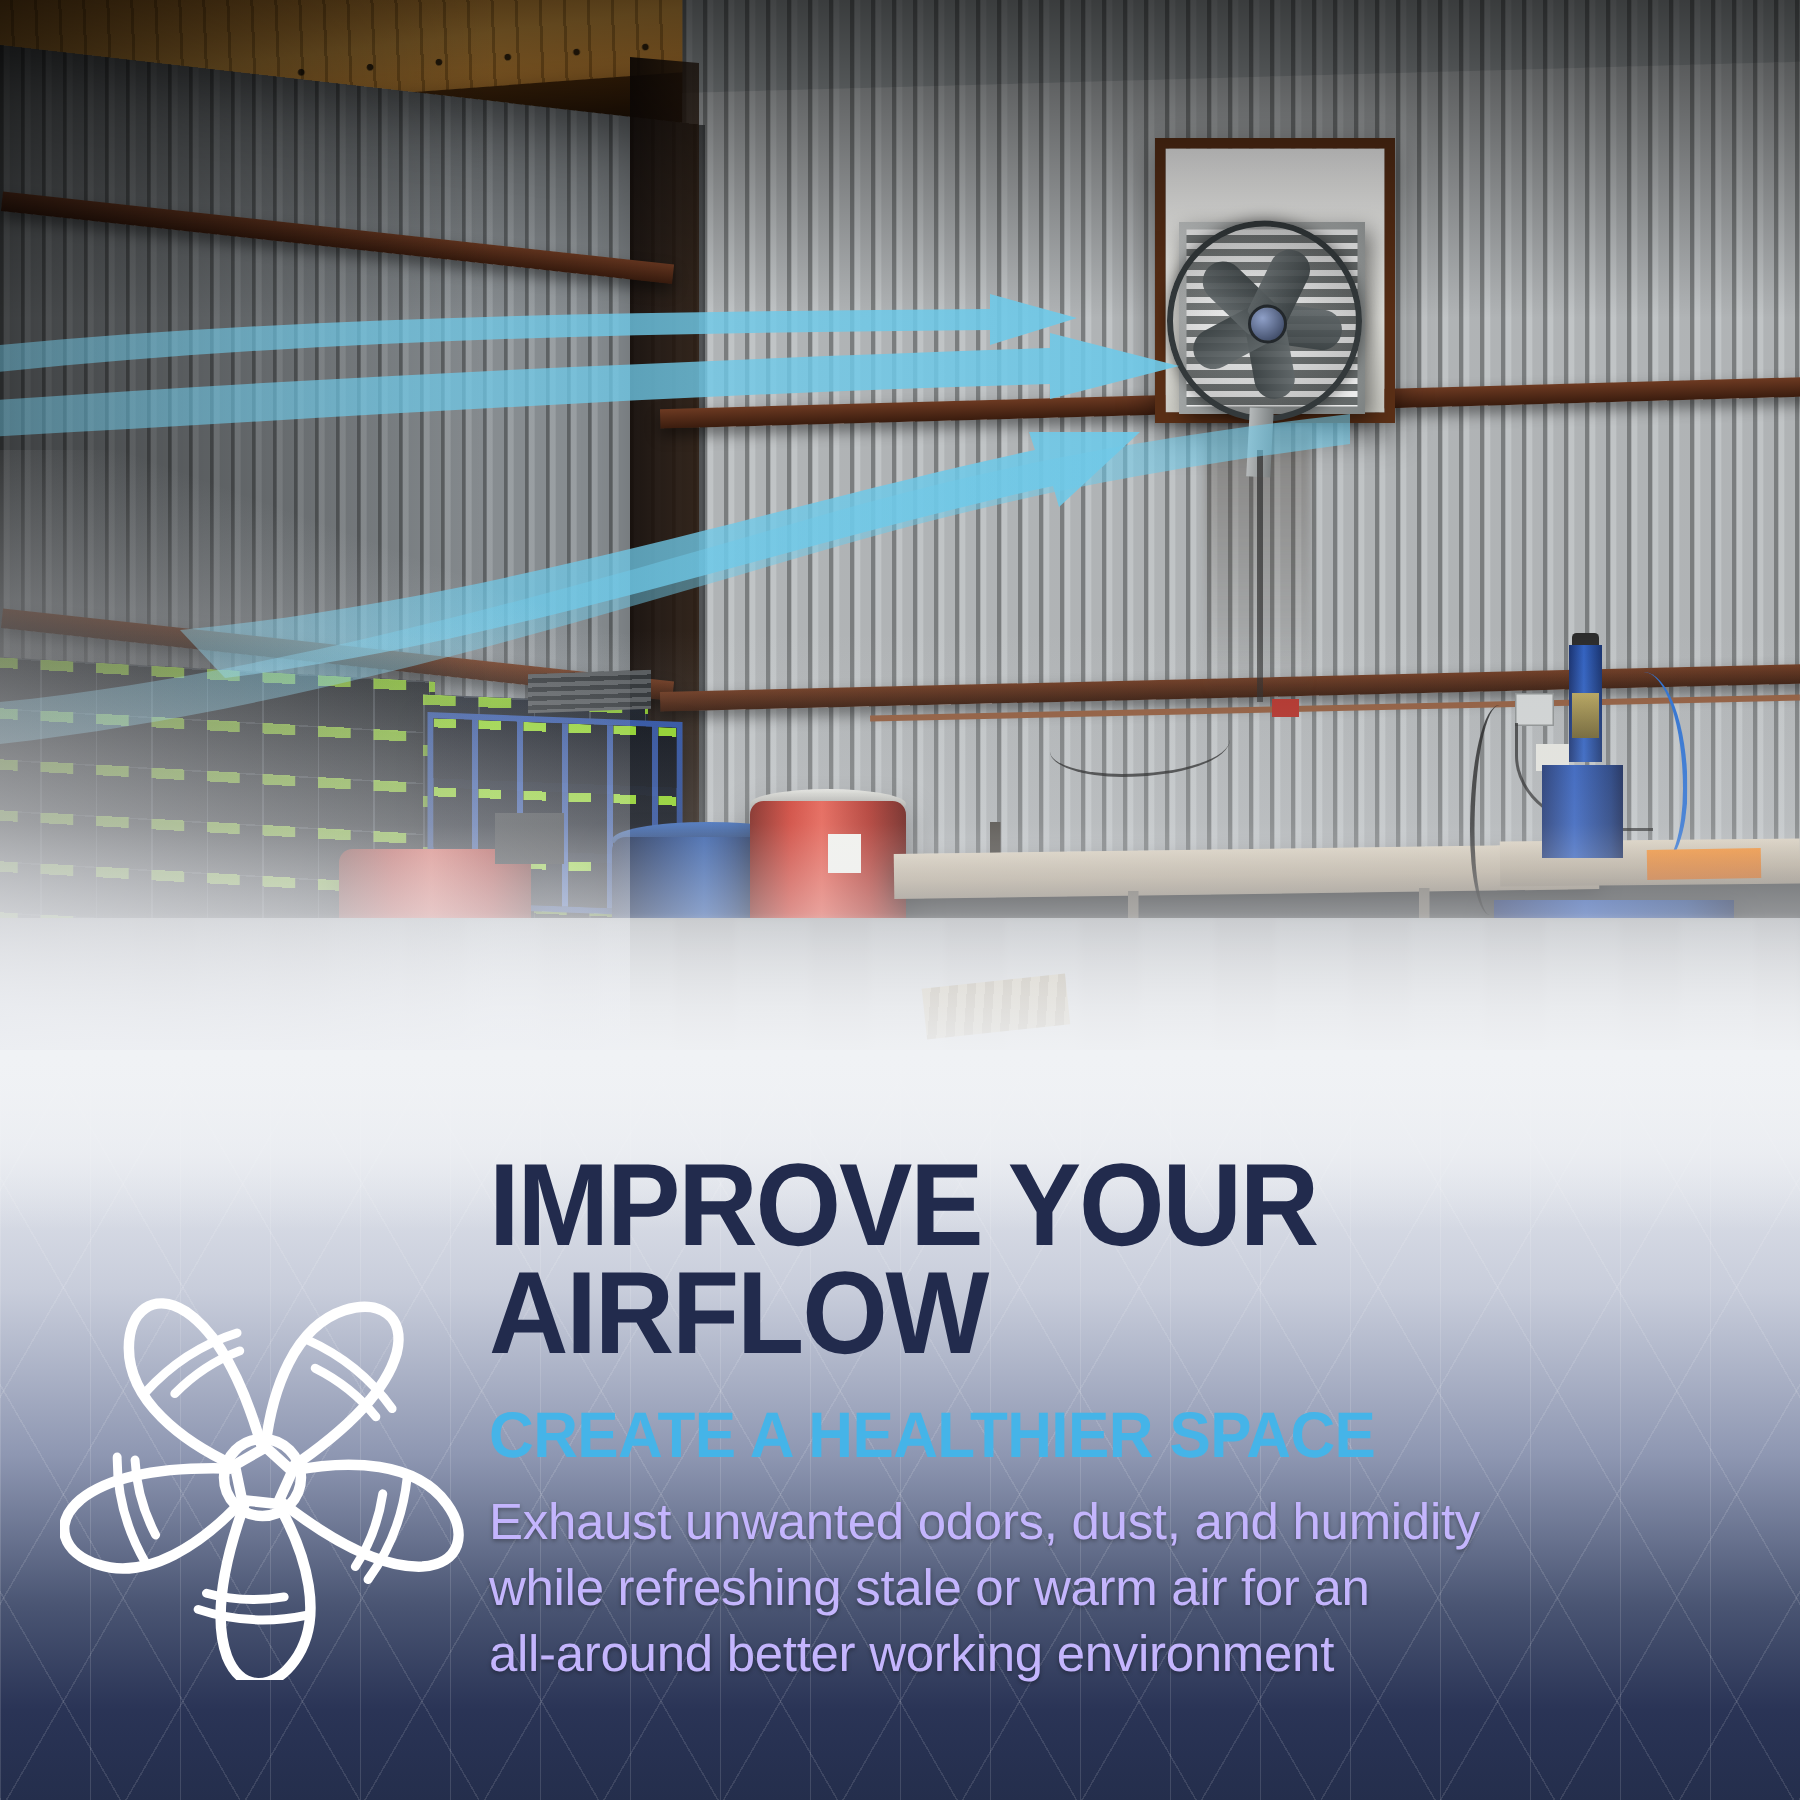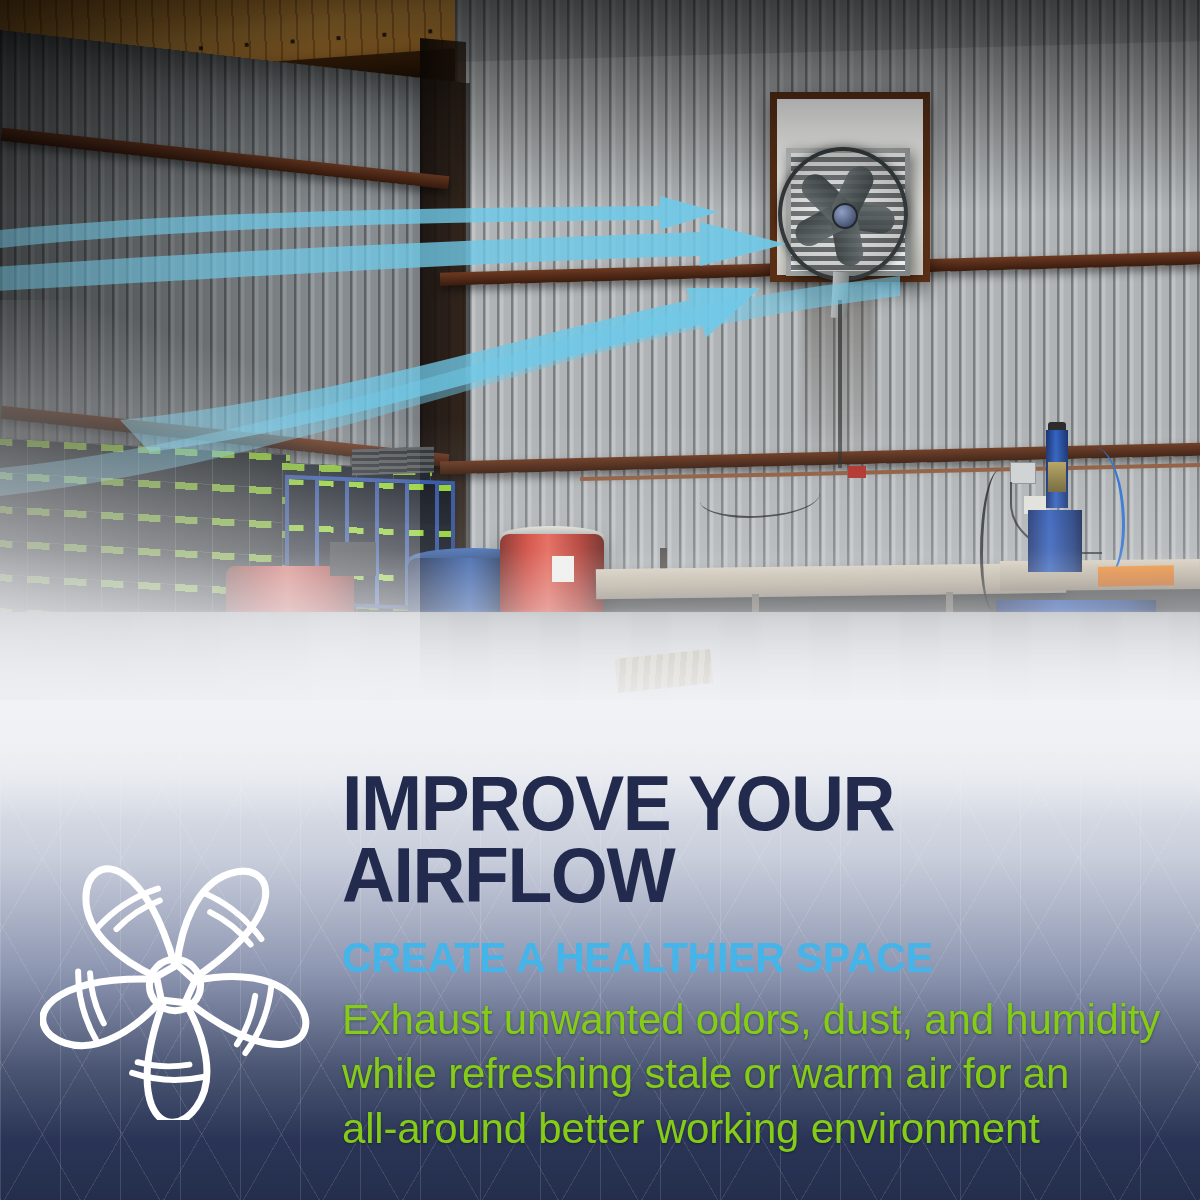--- a/index.html
+++ b/index.html
@@ -528,21 +528,21 @@
   }
 
   .fan-icon {
     position: absolute;
     left: 40px; top: 150px;
     width: 270px; height: 270px;
   }
 
   .text-col {
     position: absolute;
-    left: 342px; top: 68px;
+    left: 326px; top: 68px;
     width: 830px;
   }
 
   .headline {
     margin: 0;
     color: #222b4d;
     font-family: "Liberation Sans", sans-serif;
     font-weight: 700;
     font-size: 78px;
     line-height: .92;
@@ -559,24 +559,24 @@
     font-weight: 700;
     font-size: 43px;
     line-height: 1;
     letter-spacing: -0.4px;
     transform: scaleX(.96);
     transform-origin: left center;
   }
 
   .body-text {
     margin: 14px 0 0 0;
-    color: #84cc16;
+    color: #c4b5fd;
     font-family: "Liberation Sans", sans-serif;
     font-weight: 400;
-    font-size: 42px;
+    font-size: 34px;
     line-height: 1.30;
     letter-spacing: -0.2px;
     white-space: pre-line;
     text-shadow: 0 1px 3px rgba(0,0,0,.35);
   }
 </style>
 </head>
 <body>
 
 <div id="poster">

